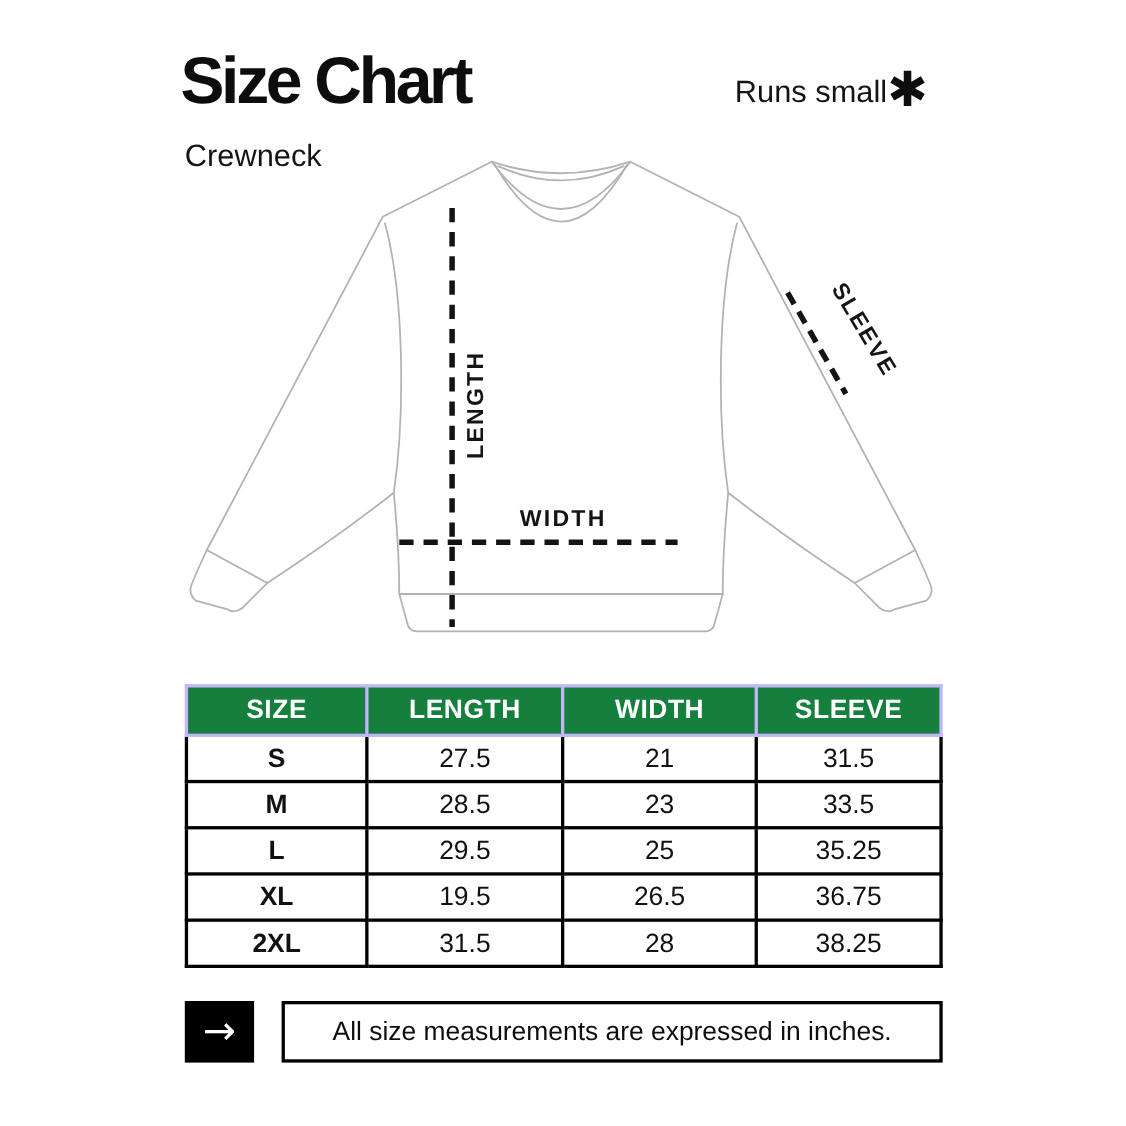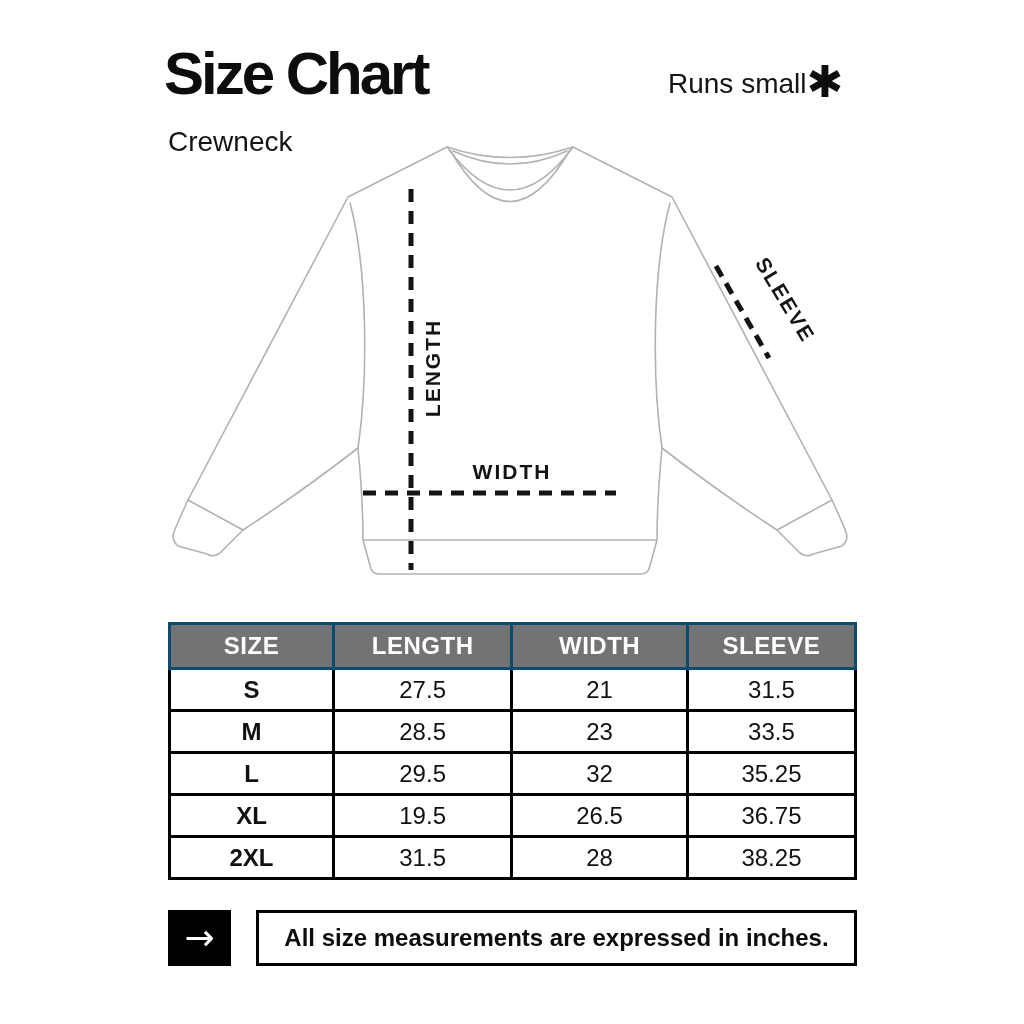--- a/index.html
+++ b/index.html
@@ -40,41 +40,41 @@
   table.size-table{
     position:absolute;left:168px;top:622px;width:689px;
     border-collapse:collapse;table-layout:fixed;
     font-size:24px;color:#111;
   }
   table.size-table col.c0{width:23.9%;}
   table.size-table col.c1{width:26.0%;}
   table.size-table col.c2{width:25.6%;}
   table.size-table col.c3{width:24.5%;}
   table.size-table th{
-    background:#737373;color:#fff;font-weight:700;letter-spacing:0.5px;
-    height:40px;border:3px solid #0c4a6e;text-align:center;
+    background:#15803d;color:#fff;font-weight:700;letter-spacing:0.5px;
+    height:40px;border:3px solid #c4b5fd;text-align:center;
   }
   table.size-table td{
     border:3px solid #000;height:37px;text-align:center;vertical-align:middle;
     background:#fff;font-weight:400;
   }
   table.size-table td.size-cell{font-weight:700;}
 
   
   .arrow-box{
     left:168px;top:910px;width:63px;height:56px;background:#000;
     display:flex;align-items:center;justify-content:center;
   }
   .arrow-box .arrow-glyph{color:#fff;font-size:36px;line-height:1;font-family:"DejaVu Sans",sans-serif;}
   .note-box{
     left:256px;top:910px;width:595px;height:50px;
     border:3px solid #000;background:#fff;
     display:flex;align-items:center;justify-content:center;
   }
-  .note-box .note-text{font-size:24px;font-weight:700;color:#0d0d0d;}
+  .note-box .note-text{font-size:24px;font-weight:400;color:#0d0d0d;}
 </style>
 </head>
 <body>
 
 <svg class="garment abs" viewBox="0 0 1024 1024" xmlns="http://www.w3.org/2000/svg" aria-hidden="true">
   <g fill="none" stroke="#b2b2b2" stroke-width="1.6" stroke-linejoin="round" stroke-linecap="round">
 
     <path fill="#ffffff" d="
       M 447 147
       Q 510 168 573 147
@@ -157,21 +157,21 @@
     </tr>
     <tr>
       <td class="size-cell">M</td>
       <td>28.5</td>
       <td>23</td>
       <td>33.5</td>
     </tr>
     <tr>
       <td class="size-cell">L</td>
       <td>29.5</td>
-      <td>32</td>
+      <td>25</td>
       <td>35.25</td>
     </tr>
     <tr>
       <td class="size-cell">XL</td>
       <td>19.5</td>
       <td>26.5</td>
       <td>36.75</td>
     </tr>
     <tr>
       <td class="size-cell">2XL</td>

